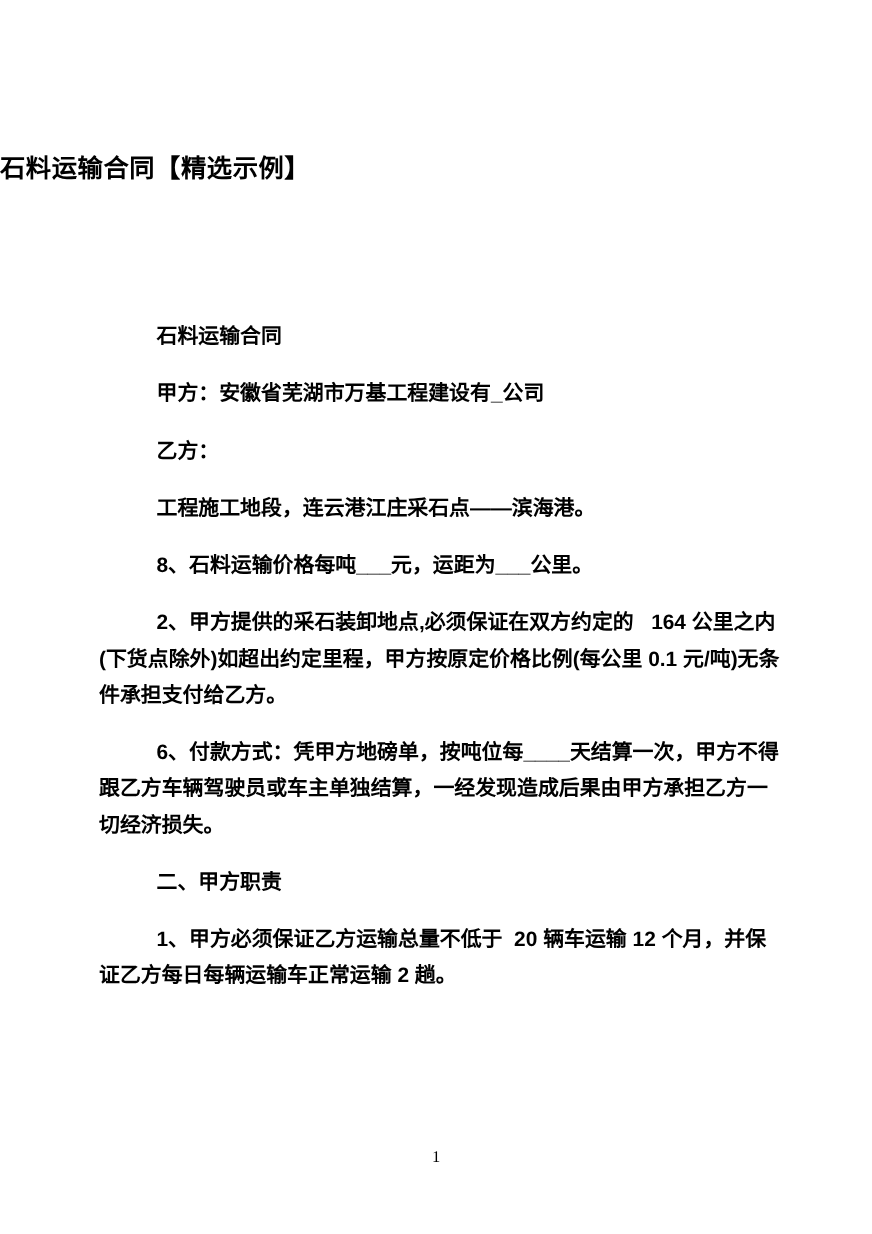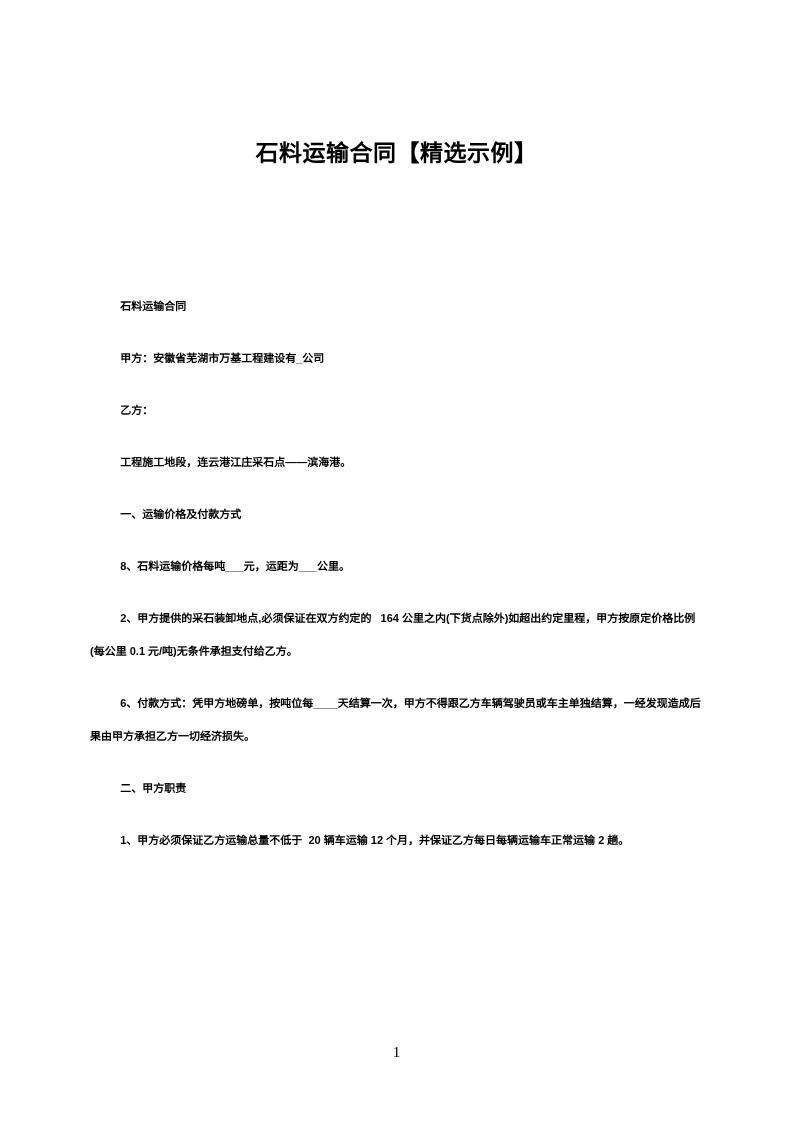--- a/index.html
+++ b/index.html
@@ -13,32 +13,32 @@
     height: 1122px;
     background: #ffffff;
     color: #000000;
     font-family: "Liberation Sans", sans-serif;
     overflow: hidden;
     box-sizing: border-box;
   }
   .doc-title {
     margin: 0;
     padding-top: 138px;
-    text-align: center;
+    text-align: left;
     font-size: 23px;
     line-height: 30px;
     font-weight: 700;
     letter-spacing: 0.5px;
   }
   .doc-body {
     padding: 122px 84px 0 90px;
   }
   .para {
     margin: 0 0 19px 0;
-    font-size: 11px;
+    font-size: 19px;
     line-height: 33px;
     font-weight: 700;
     text-indent: 2.75em;
     white-space: pre-wrap;
     word-break: break-all;
   }
   .page-number {
     position: absolute;
     left: 0;
     right: 0;
@@ -55,21 +55,20 @@
 
 <div class="page">
 
   <h1 class="doc-title">石料运输合同【精选示例】</h1>
 
   <div class="doc-body">
     <p class="para">石料运输合同</p>
     <p class="para">甲方：安徽省芜湖市万基工程建设有_公司</p>
     <p class="para">乙方：</p>
     <p class="para">工程施工地段，连云港江庄采石点——滨海港。</p>
-    <p class="para">一、运输价格及付款方式</p>
     <p class="para">8、石料运输价格每吨___元，运距为___公里。</p>
     <p class="para">2、甲方提供的采石装卸地点,必须保证在双方约定的   164 公里之内(下货点除外)如超出约定里程，甲方按原定价格比例(每公里 0.1 元/吨)无条件承担支付给乙方。</p>
     <p class="para">6、付款方式：凭甲方地磅单，按吨位每____天结算一次，甲方不得跟乙方车辆驾驶员或车主单独结算，一经发现造成后果由甲方承担乙方一切经济损失。</p>
     <p class="para">二、甲方职责</p>
     <p class="para">1、甲方必须保证乙方运输总量不低于  20 辆车运输 12 个月，并保证乙方每日每辆运输车正常运输 2 趟。</p>
   </div>
 
   <div class="page-number">1</div>
 
 </div>

